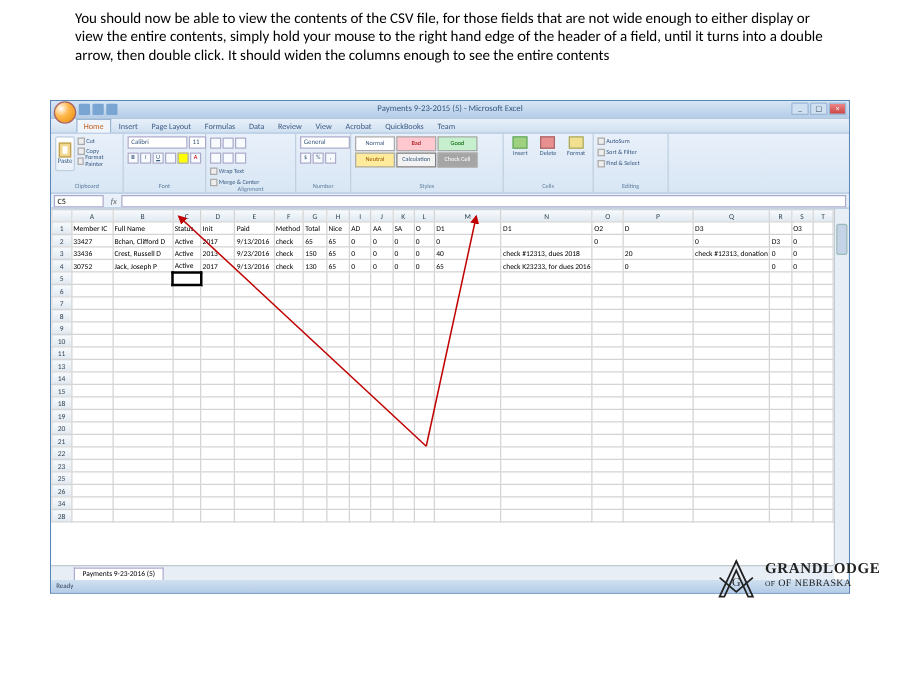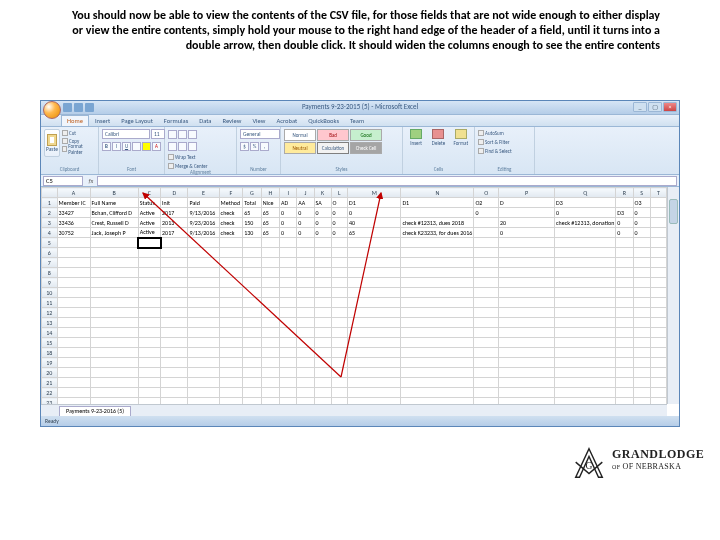--- a/index.html
+++ b/index.html
@@ -1,18 +1,18 @@
 <!DOCTYPE html>
 <html><head>
 <meta charset="utf-8">
 <style>
   * { box-sizing: border-box; margin: 0; padding: 0; }
   body { width: 720px; height: 540px; background: #fff; font-family: Calibri, Arial, sans-serif; position: relative; overflow: hidden; }
-  .instruction { text-align: right; font-weight: bold; font-size: 12px; padding: 8px 60px 4px; line-height: 1.25; }
-  .excel-window { position: absolute; left: 40px; top: 80px; width: 640px; height: 327px; border: 1px solid #5b86b8; background: #fff; font-size: 7px; margin-top: 20px; }
+  .instruction { text-align: left; font-weight: normal; font-size: 12px; padding: 8px 60px 4px; line-height: 1.25; }
+  .excel-window { position: absolute; left: 40px; top: 80px; width: 640px; height: 395px; border: 1px solid #5b86b8; background: #fff; font-size: 7px; }
   .titlebar { height: 14px; background: linear-gradient(#d6e5f5,#b5cde8); border-bottom: 1px solid #9bb7d6; position: relative; }
   .orb { position: absolute; left: 2px; top: 0; width: 18px; height: 18px; border-radius: 50%; background: radial-gradient(circle at 30% 30%, #fff, #ffb84d 40%, #e68a00); border: 1px solid #a66; z-index: 5; }
   .qat { position: absolute; left: 22px; top: 2px; height: 10px; display: flex; gap: 2px; }
   .qat span { width: 9px; height: 9px; background: #7aa5d2; border-radius: 1px; }
   .title-text { text-align: center; font-size: 7px; color: #3a5a80; padding-top: 1px; }
   .winbtns { position: absolute; right: 2px; top: 1px; display: flex; gap: 1px; }
   .winbtns span { width: 14px; height: 10px; background: #cfe0f0; border: 1px solid #9bb7d6; border-radius: 1px; font-size: 6px; text-align: center; line-height: 8px; color: #345; }
   .winbtns span.close { background: linear-gradient(#e88,#c44); color: #fff; }
   .tabs { height: 12px; background: linear-gradient(#e8f0fa,#d0e0f0); border-bottom: 1px solid #9bb7d6; display: flex; align-items: flex-end; padding-left: 20px; gap: 1px; font-size: 6.5px; }
   .tab { padding: 1px 5px; color: #3a5a80; cursor: pointer; }
@@ -496,43 +496,20 @@
             <td></td>
             <td></td>
             <td></td>
             <td></td>
             <td></td>
             <td></td>
             <td></td>
             <td></td>
           </tr>
           <tr>
-            <th class="rowhdr">12</th>
-            <td></td>
-            <td></td>
-            <td></td>
-            <td></td>
-            <td></td>
-            <td></td>
-            <td></td>
-            <td></td>
-            <td></td>
-            <td></td>
-            <td></td>
-            <td></td>
-            <td></td>
-            <td></td>
-            <td></td>
-            <td></td>
-            <td></td>
-            <td></td>
-            <td></td>
-            <td></td>
-          </tr>
-          <tr>
             <th class="rowhdr">13</th>
             <td></td>
             <td></td>
             <td></td>
             <td></td>
             <td></td>
             <td></td>
             <td></td>
             <td></td>
             <td></td>

